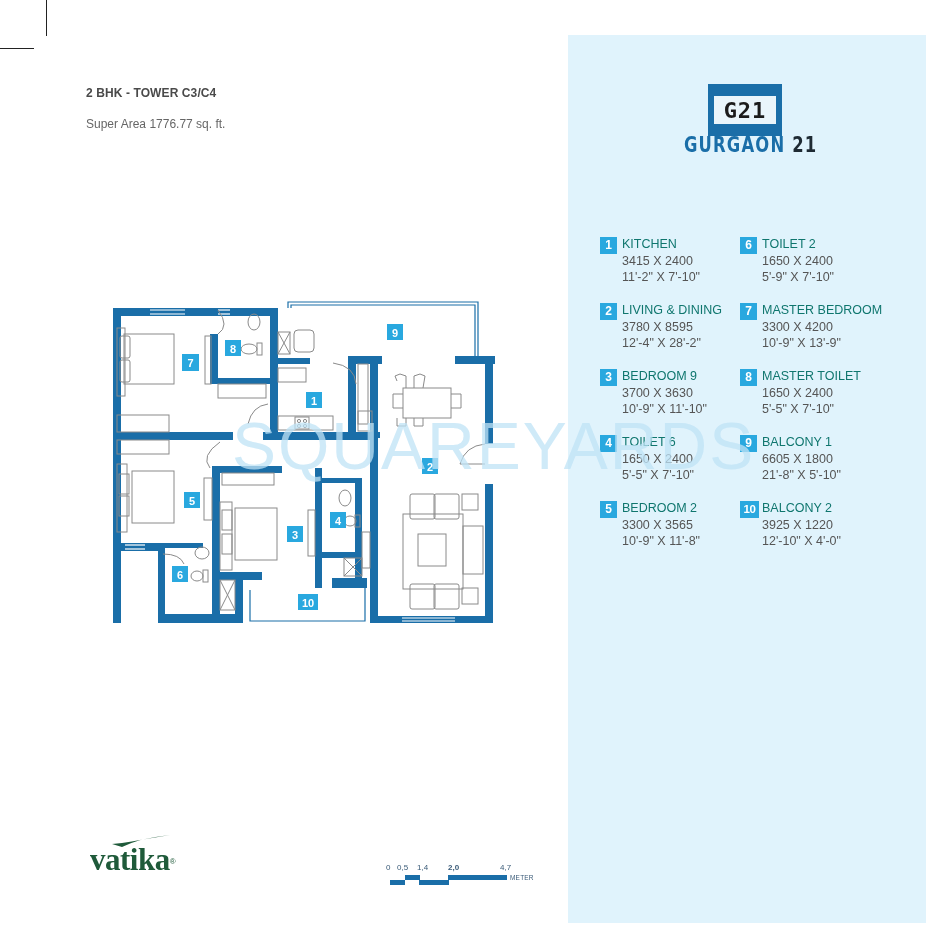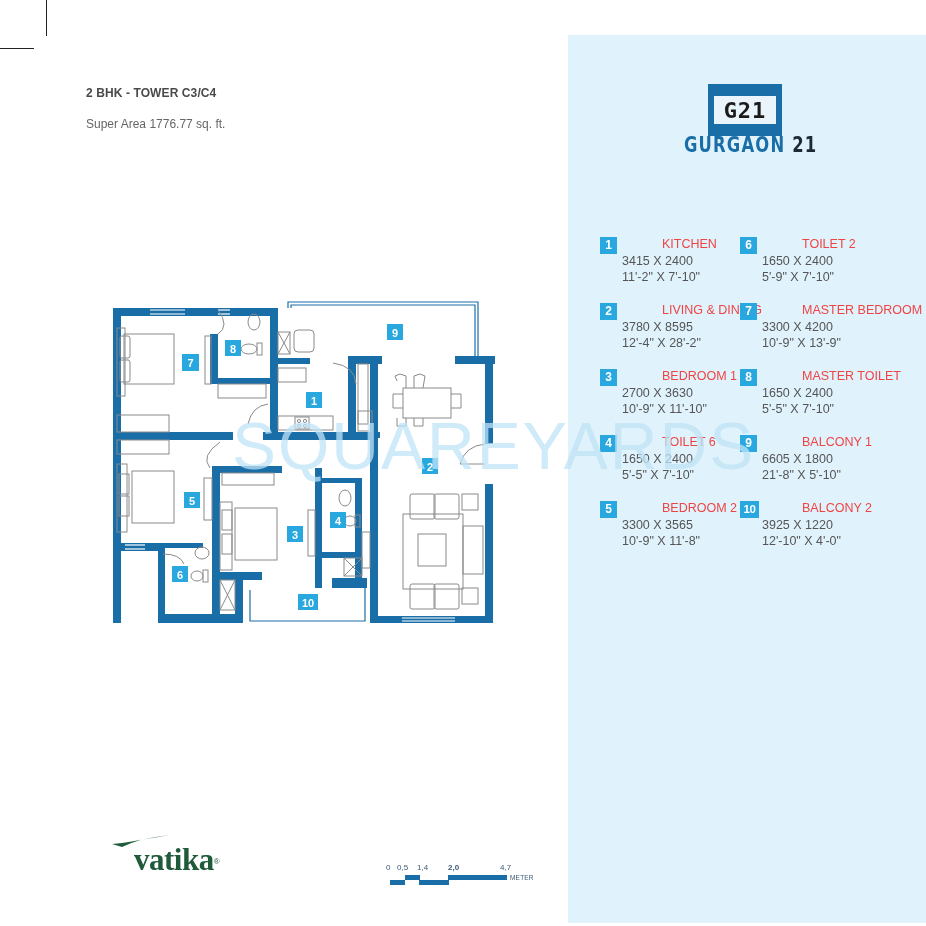--- a/index.html
+++ b/index.html
@@ -14,25 +14,25 @@
   .logo-inner { width: 62px; height: 28px; background: #e9f5fb; display: flex; align-items: center; justify-content: center; font-family: "DejaVu Sans Mono", monospace; font-weight: bold; font-size: 22px; color: #1b1b1b; letter-spacing: 1px; }
   .brand { position: absolute; left: 684px; top: 133px; font-family: "DejaVu Sans", sans-serif; font-weight: bold; font-size: 21px; letter-spacing: 1.5px; transform: scaleX(0.78); transform-origin: left top; white-space: nowrap; }
   .brand .b1 { color: #1a6ea8; }
   .brand .b2 { color: #1e2a33; }
   .legend { position: absolute; left: 600px; top: 236px; width: 320px; }
   .leg-item { position: absolute; width: 150px; font-size: 12.5px; color: #555; line-height: 16.5px; }
   .leg-num { position: absolute; left: 0; top: 1px; width: 17px; height: 17px; background: #29a8df; color: #fff; font-size: 12px; font-weight: bold; text-align: center; line-height: 17px; }
   .leg-num.wide { width: 19px; font-size: 11.5px; letter-spacing: -0.5px; }
   .leg-text { position: absolute; left: 22px; top: 0; white-space: nowrap; }
   .leg-text span { display: block; }
-  .leg-text .name { color: #ef4444; margin-left: 40px; }
+  .leg-text .name { color: #0f766e; }
   .plan { position: absolute; left: 100px; top: 296px; }
   .watermark { position: absolute; left: 232px; top: 408px; font-family: "Liberation Sans", sans-serif; font-weight: normal; font-size: 66px; color: #bfe3f6; opacity: 0.75; letter-spacing: 2px; white-space: nowrap; pointer-events: none; }
   .vatika { position: absolute; left: 90px; top: 842px; }
-  .vatika-text { font-family: "Liberation Serif", serif; font-weight: bold; font-size: 31px; color: #1f5a3a; letter-spacing: -0.5px; margin-left: 44px; }
+  .vatika-text { font-family: "Liberation Serif", serif; font-weight: bold; font-size: 31px; color: #1f5a3a; letter-spacing: -0.5px; }
   .vatika-reg { font-size: 8px; color: #1f5a3a; vertical-align: super; }
   .scale { position: absolute; left: 386px; top: 863px; width: 160px; height: 26px; }
   .scale-lbl { position: absolute; top: 0; font-size: 8px; color: #3a5b78; }
   .scale-bar { position: absolute; height: 5px; background: #1a6ea8; }
   .scale-unit { position: absolute; left: 124px; top: 11px; font-size: 6.5px; color: #3a5b78; letter-spacing: 0.2px; }
 </style>
 </head>
 <body>
 
 <div class="crop-v"></div>
@@ -66,22 +66,22 @@
     <div class="leg-num">2</div>
     <div class="leg-text">
         <span class="name">LIVING &amp; DINING</span>
         <span>3780 X 8595</span>
         <span>12'-4" X 28'-2"</span>
       </div>
   </div>
   <div class="leg-item" style="left:0;top:132px;">
     <div class="leg-num">3</div>
     <div class="leg-text">
-        <span class="name">BEDROOM 1</span>
-        <span>2700 X 3630</span>
+        <span class="name">BEDROOM 9</span>
+        <span>3700 X 3630</span>
         <span>10'-9" X 11'-10"</span>
       </div>
   </div>
   <div class="leg-item" style="left:0;top:198px;">
     <div class="leg-num">4</div>
     <div class="leg-text">
         <span class="name">TOILET 6</span>
         <span>1650 X 2400</span>
         <span>5'-5" X 7'-10"</span>
       </div>

